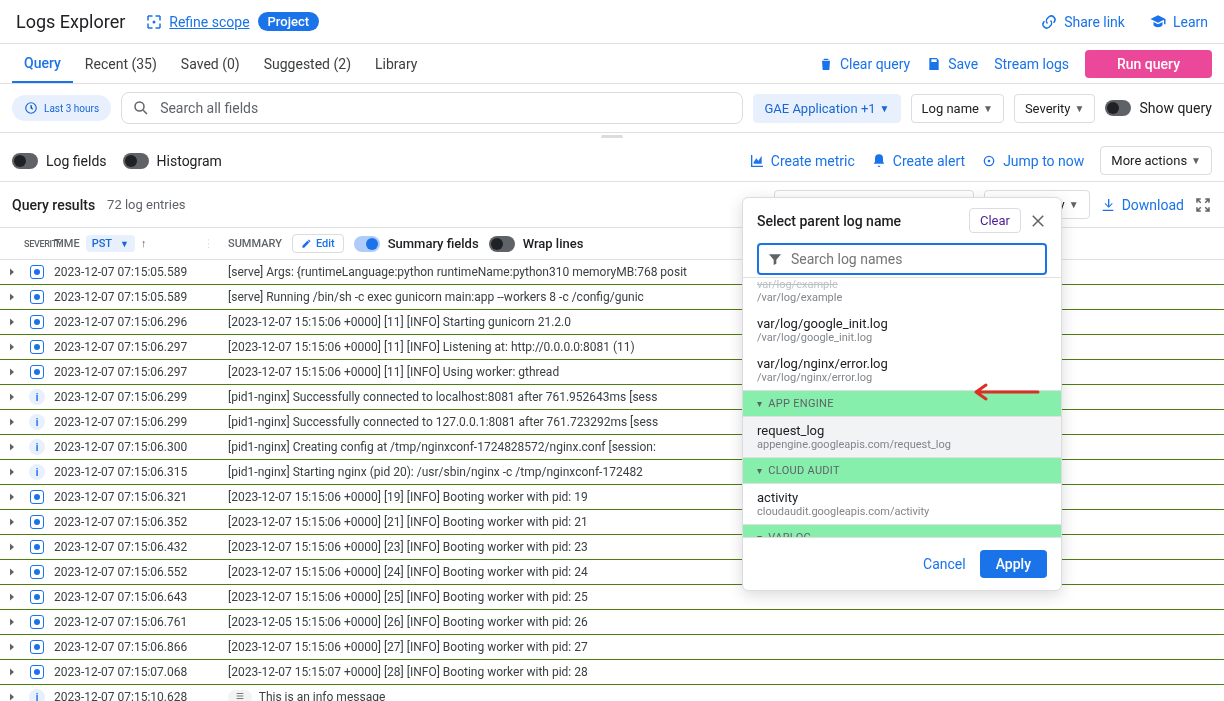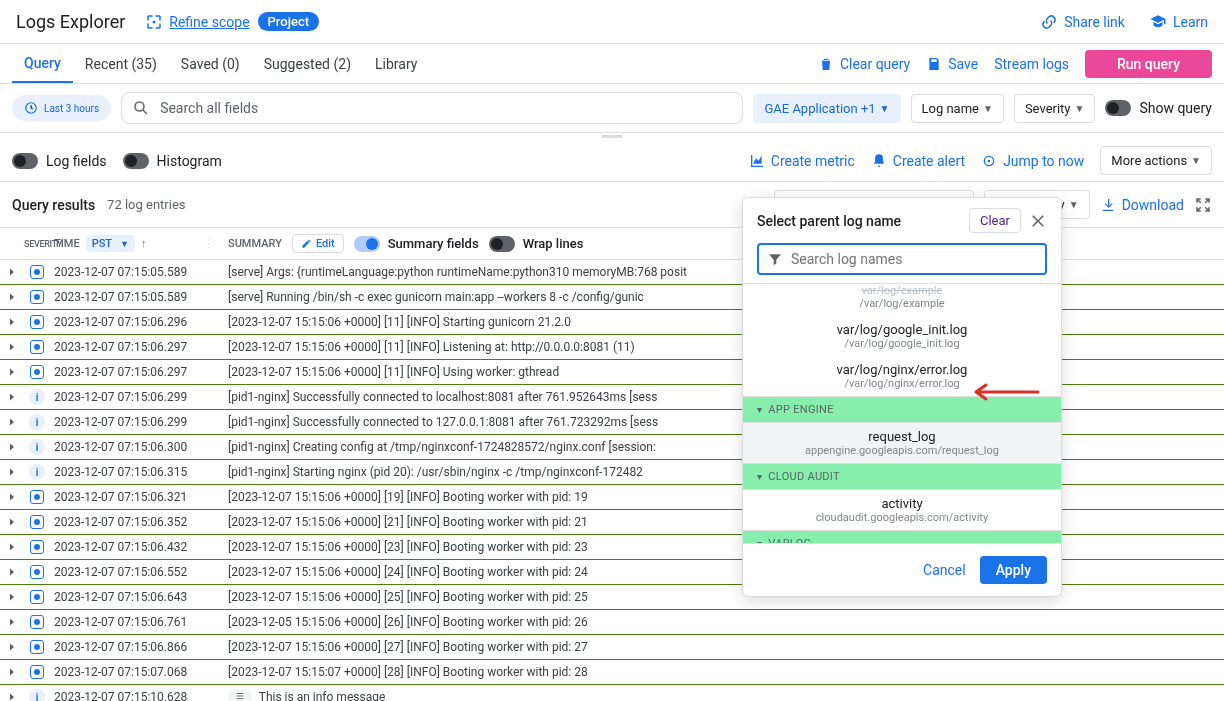--- a/index.html
+++ b/index.html
@@ -67,24 +67,24 @@
 .row .sum { flex: 1; padding-left: 8px; white-space: nowrap; overflow: hidden; text-overflow: clip; color: #3c4043; }
 .tag { background: #f1f3f4; border-radius: 10px; padding: 1px 8px; font-size: 11px; margin-right: 4px; display: inline-block; }
 
 
 .dialog { position: absolute; top: 197px; left: 742px; width: 320px; background: #fff; border: 1px solid #dadce0; border-radius: 6px; box-shadow: 0 4px 16px rgba(0,0,0,0.15); z-index: 100; }
 .dialog-head { display: flex; align-items: center; padding: 10px 14px; }
 .dialog-title { font-size: 14px; font-weight: 500; }
 .dialog-head .spacer { flex: 1; }
 .dialog-clear { color: #4c1d95; font-size: 13px; border: 1px solid #dadce0; border-radius: 4px; padding: 4px 10px; margin-right: 8px; cursor: pointer; }
 .dialog-close { cursor: pointer; color: #5f6368; }
-.dialog-search { margin: 0 14px 8px; border: 2px solid #1a73e8; border-radius: 4px; padding: 6px 8px; display: flex; align-items: center; gap: 8px; }
+.dialog-search { margin: 0 14px 2px; border: 2px solid #1a73e8; border-radius: 4px; padding: 6px 8px; display: flex; align-items: center; gap: 8px; }
 .dialog-search input { border: none; outline: none; flex: 1; font-size: 14px; }
 .dialog-list { max-height: 260px; overflow-y: auto; border-top: 1px solid #e0e0e0; }
-.dialog-item { padding: 6px 14px; cursor: pointer; text-align: center; }
+.dialog-item { padding: 6px 14px; cursor: pointer; }
 .dialog-item.hl { background: #f1f3f4; }
 .dialog-item .name { font-size: 13px; color: #202124; }
 .dialog-item .sub { font-size: 11px; color: #80868b; }
 .dialog-group { padding: 6px 14px; font-size: 11px; color: #5f6368; border-top: 1px solid #e0e0e0; border-bottom: 1px solid #e0e0e0; letter-spacing: 0.3px; cursor: pointer; background: #86efac; }
 .dialog-foot { display: flex; justify-content: flex-end; padding: 12px 14px; gap: 14px; border-top: 1px solid #e0e0e0; }
 .dialog-cancel { color: #1a73e8; font-size: 14px; cursor: pointer; background: none; border: none; }
 .dialog-apply { background: #1a73e8; color: #fff; border: none; border-radius: 4px; padding: 6px 16px; font-size: 14px; cursor: pointer; font-weight: 500; }
 
 .arrow-annot { position: absolute; top: 382px; left: 968px; z-index: 200; color: #d93025; }
 

